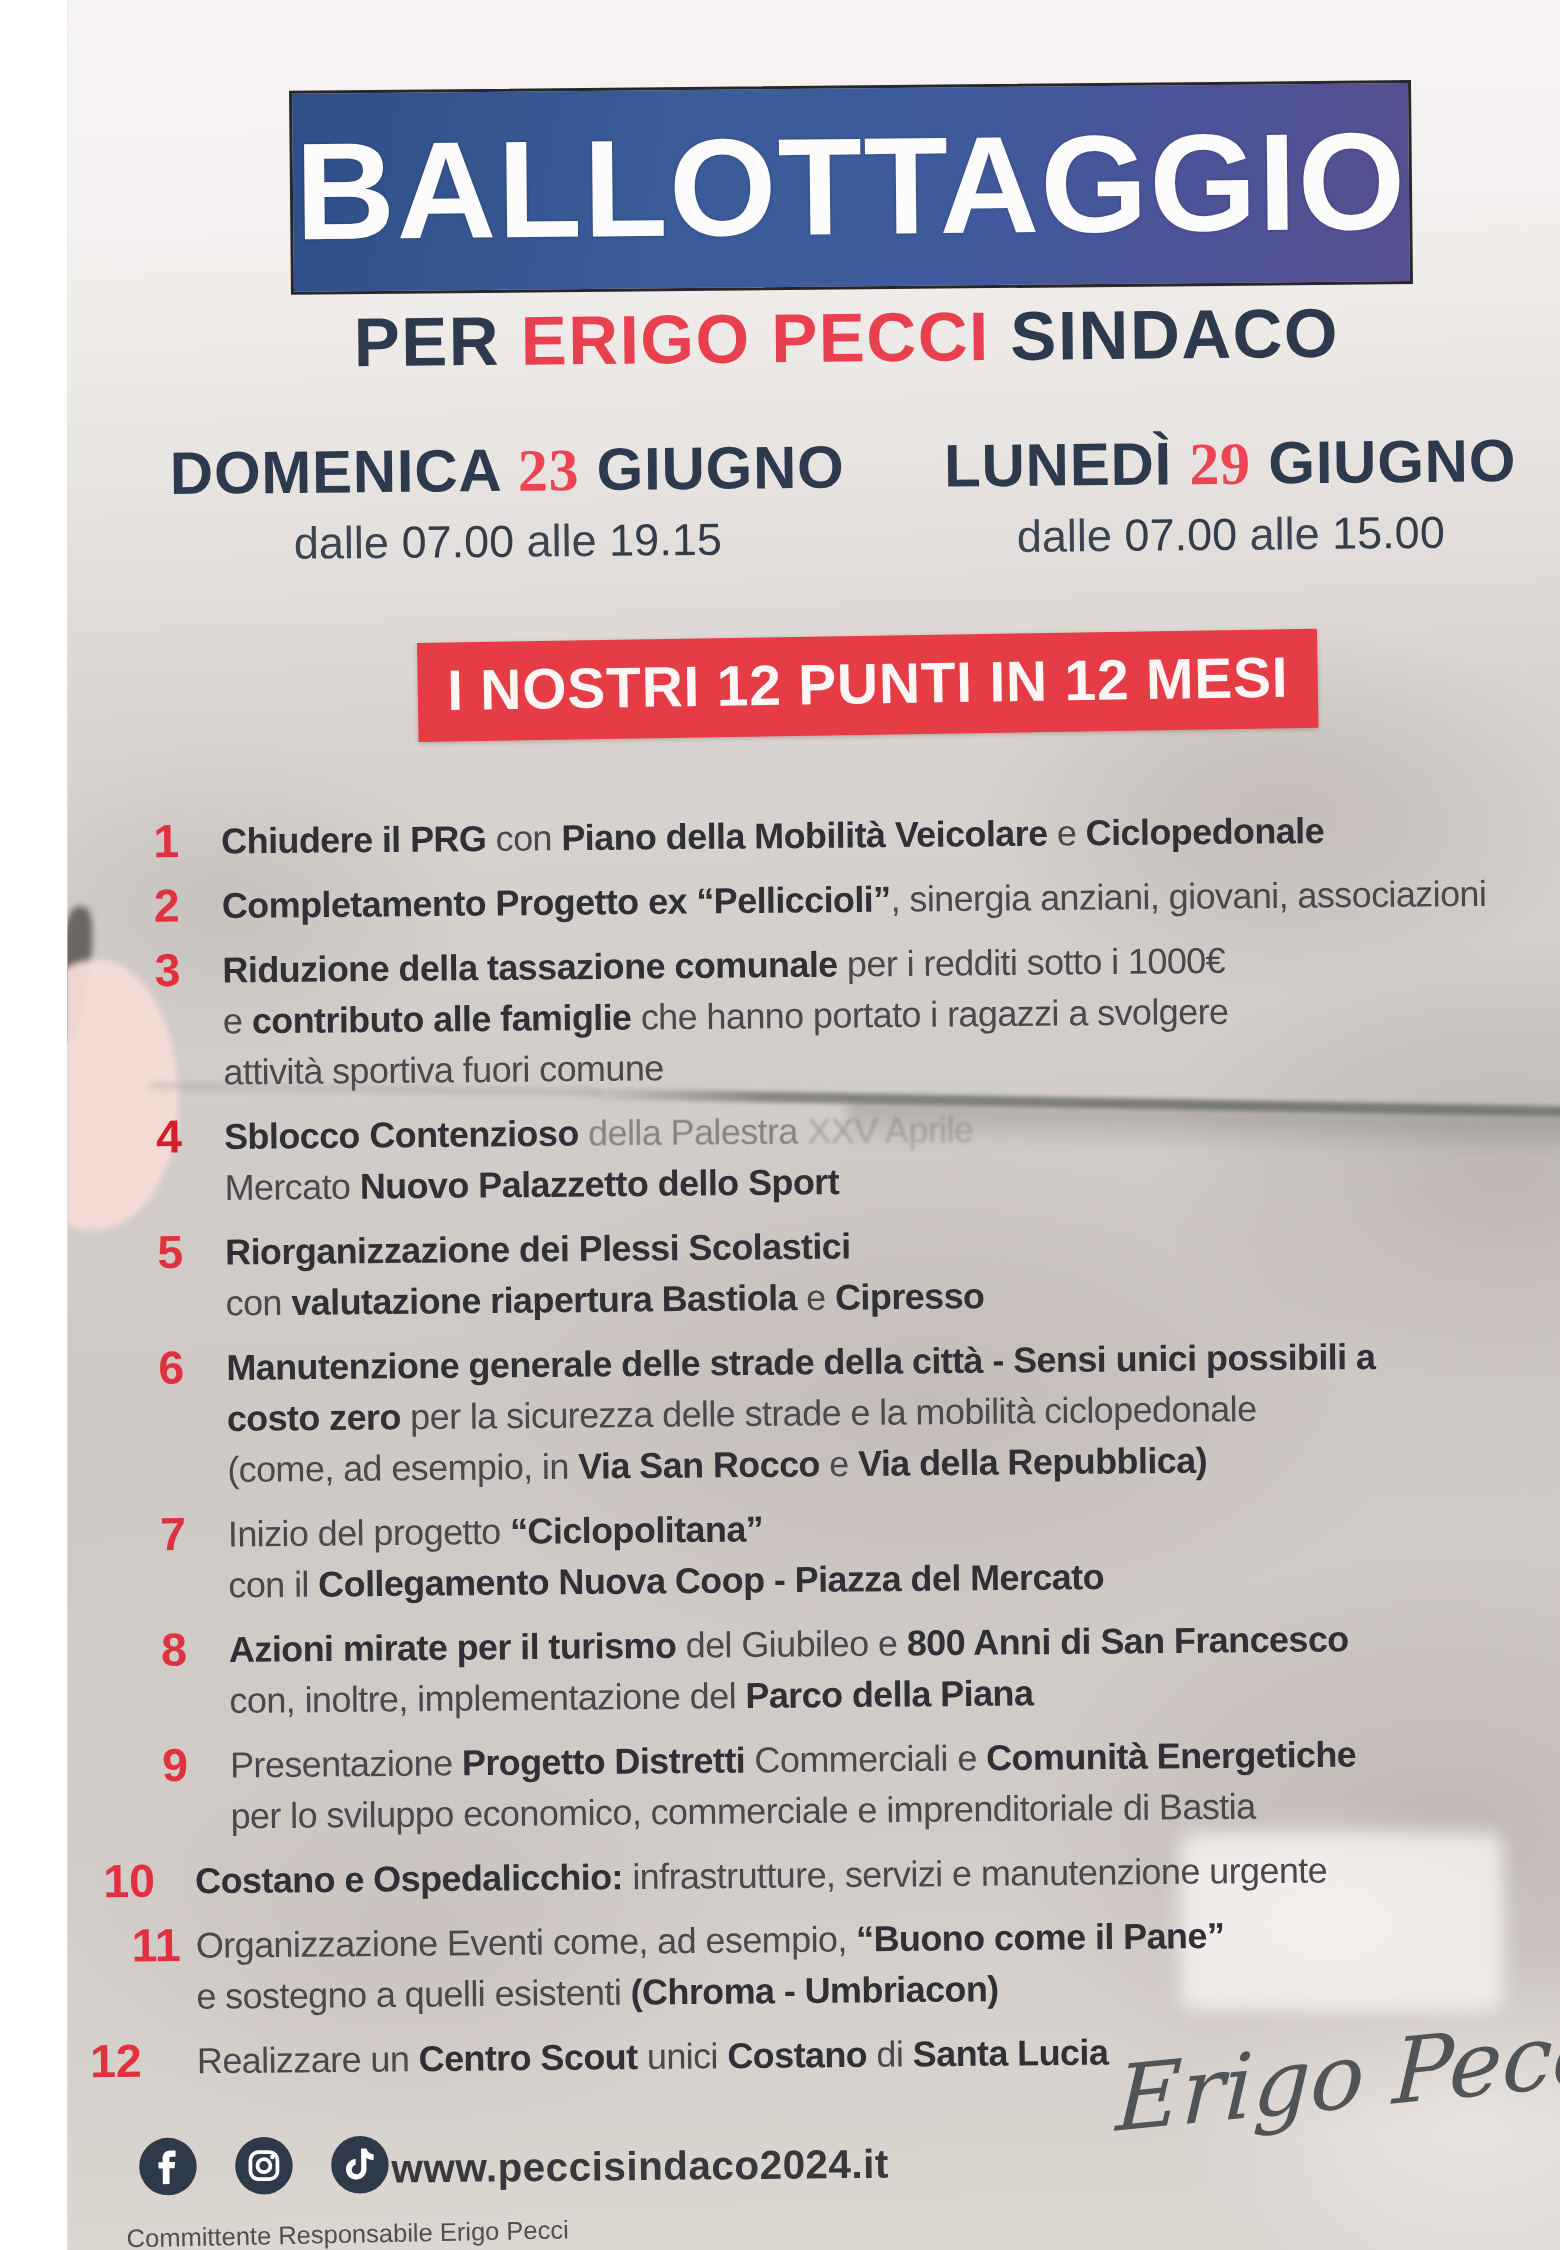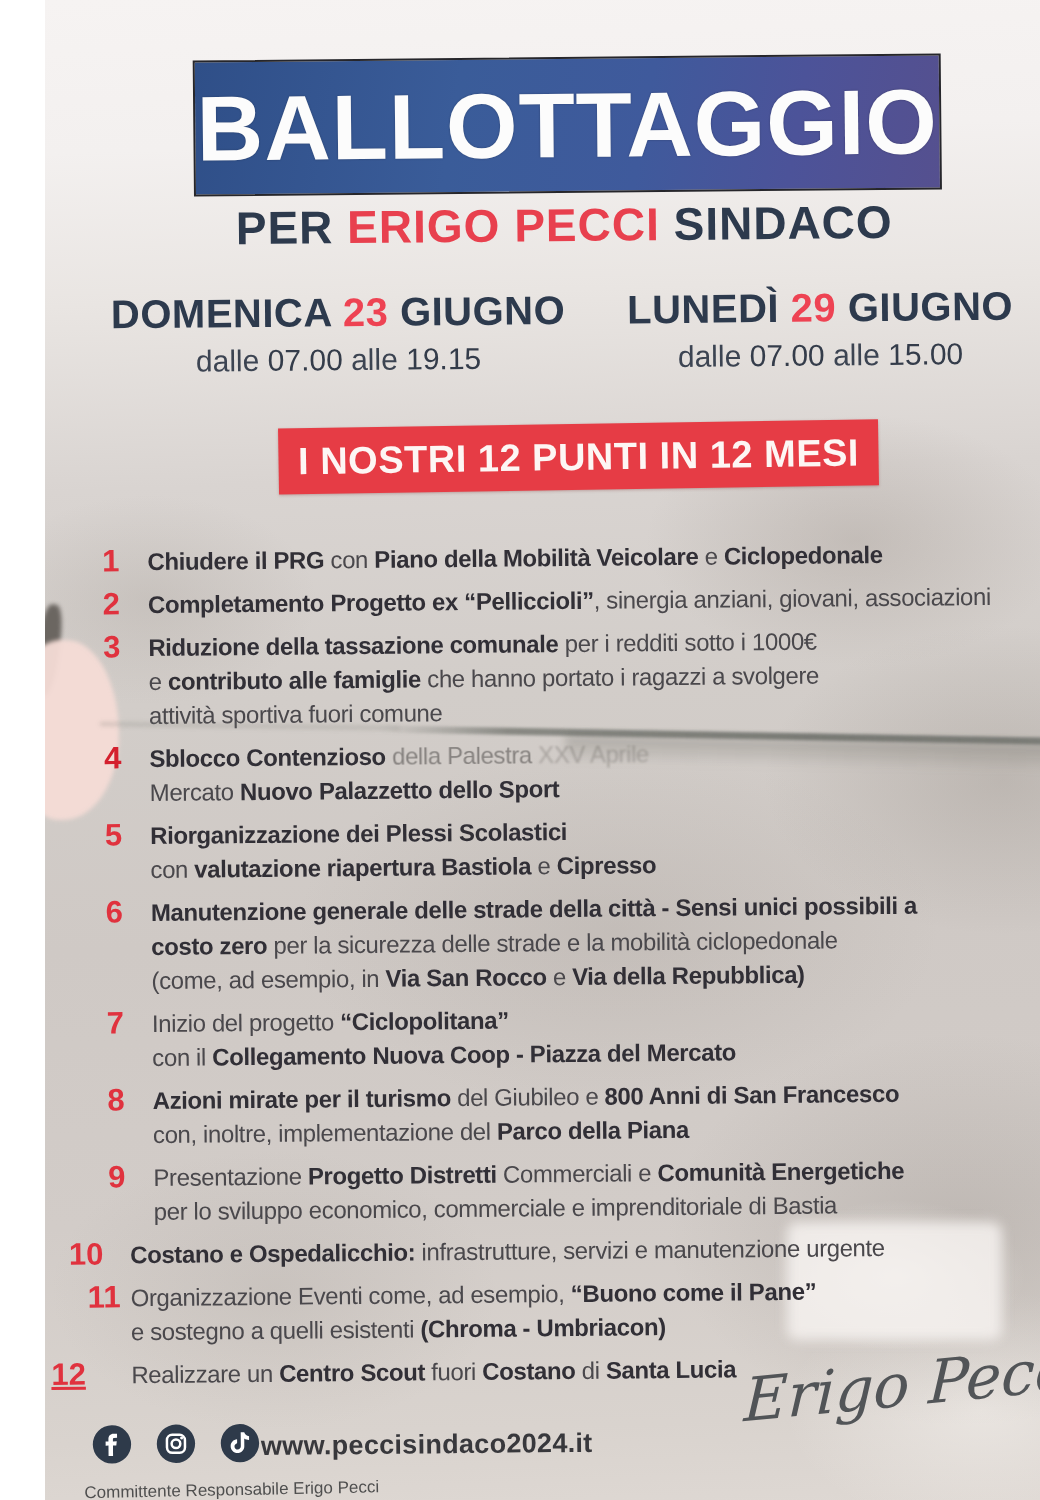--- a/index.html
+++ b/index.html
@@ -32,35 +32,35 @@
   .banner-blue{position:absolute;left:150px;top:57px;width:748px;height:136px;
     background:linear-gradient(100deg,#2f4f88 0%,#3a5c99 35%,#3f5a9c 60%,#4c5399 80%,#55508f 100%);
     border:2px solid #26262b;box-sizing:border-box;display:flex;align-items:center;justify-content:center;}
   .title{font-size:92px;font-weight:700;color:#fcfcfc;letter-spacing:1px;text-shadow:0 0 2px rgba(20,20,30,0.35);}
   .subtitle{position:absolute;left:0;top:198px;width:1040px;text-align:center;font-size:46px;font-weight:700;letter-spacing:1px;color:#2d3a4d;}
   .subtitle .red{color:#e8404e;}
   .dateblock{position:absolute;top:288px;text-align:center;color:#2d3a4d;}
   .date-left{left:48px;width:490px;}
   .date-right{left:560px;width:430px;}
   .dateline1{font-size:40px;font-weight:700;letter-spacing:.5px;}
-  .dateline1 .red{color:#ee4353;}
+  .dateline1 .red{color:#ee4353;font-family:Liberation Serif, serif;}
   .dateline2{font-size:30px;margin-top:8px;color:#3c4452;font-weight:400;}
   .dateline2 b{font-weight:400;color:#343c4a;}
   .banner-red{position:absolute;left:232px;top:424px;width:600px;height:66px;background:#e63c45;transform:rotate(-0.35deg);display:flex;align-items:center;justify-content:center;box-shadow:0 1px 3px rgba(120,40,40,0.3);}
   .banner-red .btext{font-size:38px;font-weight:700;color:#fdf6f4;letter-spacing:.5px;}
 
   
   .points{position:absolute;left:20px;top:541px;width:1005px;}
   .point{position:relative;padding-left:80px;margin-bottom:9px;}
   .point.twodigit{padding-left:56px;}
   .num{position:absolute;left:0;top:-2px;width:52px;text-align:right;font-size:31px;font-weight:700;color:#e0323e;}
   .num.n4{color:#d4202e;}
   .num.n10{left:-14px;text-align:center;}
   .num.n11{left:-6px;text-align:right;}
-  .num.n12{left:-24px;text-align:left;text-decoration:underline;}
+  .num.n12{left:-24px;text-align:center;}
   .ptext{font-size:24px;line-height:34px;color:#4a484c;letter-spacing:-0.4px;}
   .ptext b{font-weight:700;color:#312f36;}
   .fade1{color:rgba(88,86,84,0.62)!important;filter:blur(0.5px);}
   .fade2{color:rgba(120,115,110,0.45)!important;filter:blur(1px);}
 
   
   .social{position:absolute;left:36px;top:1420px;display:flex;gap:24px;z-index:3;}
   .sicon{width:40px;height:40px;}
   .url{position:absolute;left:205px;top:1428px;font-size:27px;font-weight:700;color:#38383c;letter-spacing:.3px;}
   .committente{position:absolute;left:28px;top:1477px;font-size:17px;color:#4f4f4f;transform:rotate(-0.6deg);}
@@ -170,21 +170,21 @@
         <div class="point twodigit">
           <span class="num n11">11</span>
           <div class="ptext">
             <div class="pline"><span>Organizzazione Eventi come, ad esempio, </span><b>“Buono come il Pane”</b></div>
             <div class="pline"><span>e sostegno a quelli esistenti </span><b>(Chroma - Umbriacon)</b></div>
           </div>
         </div>
         <div class="point twodigit">
           <span class="num n12">12</span>
           <div class="ptext">
-            <div class="pline"><span>Realizzare un </span><b>Centro Scout</b><span> fuori </span><b>Costano</b><span> di </span><b>Santa Lucia</b></div>
+            <div class="pline"><span>Realizzare un </span><b>Centro Scout</b><span> unici </span><b>Costano</b><span> di </span><b>Santa Lucia</b></div>
           </div>
         </div>
       </div>
 
     <div class="social">
       <svg class="sicon" viewBox="0 0 24 24">
         <circle cx="12" cy="12" r="11.5" fill="#2e3a4a"></circle>
         <path d="M13.2 8.1h1.9V5.6h-2c-2.1 0-3.2 1.3-3.2 3.1v1.5H8.2v2.5h1.7V19h2.7v-6.3h2l.3-2.5h-2.3V9c0-.6.2-.9.6-.9z" fill="#ffffff"></path>
       </svg>
       <svg class="sicon" viewBox="0 0 24 24">

